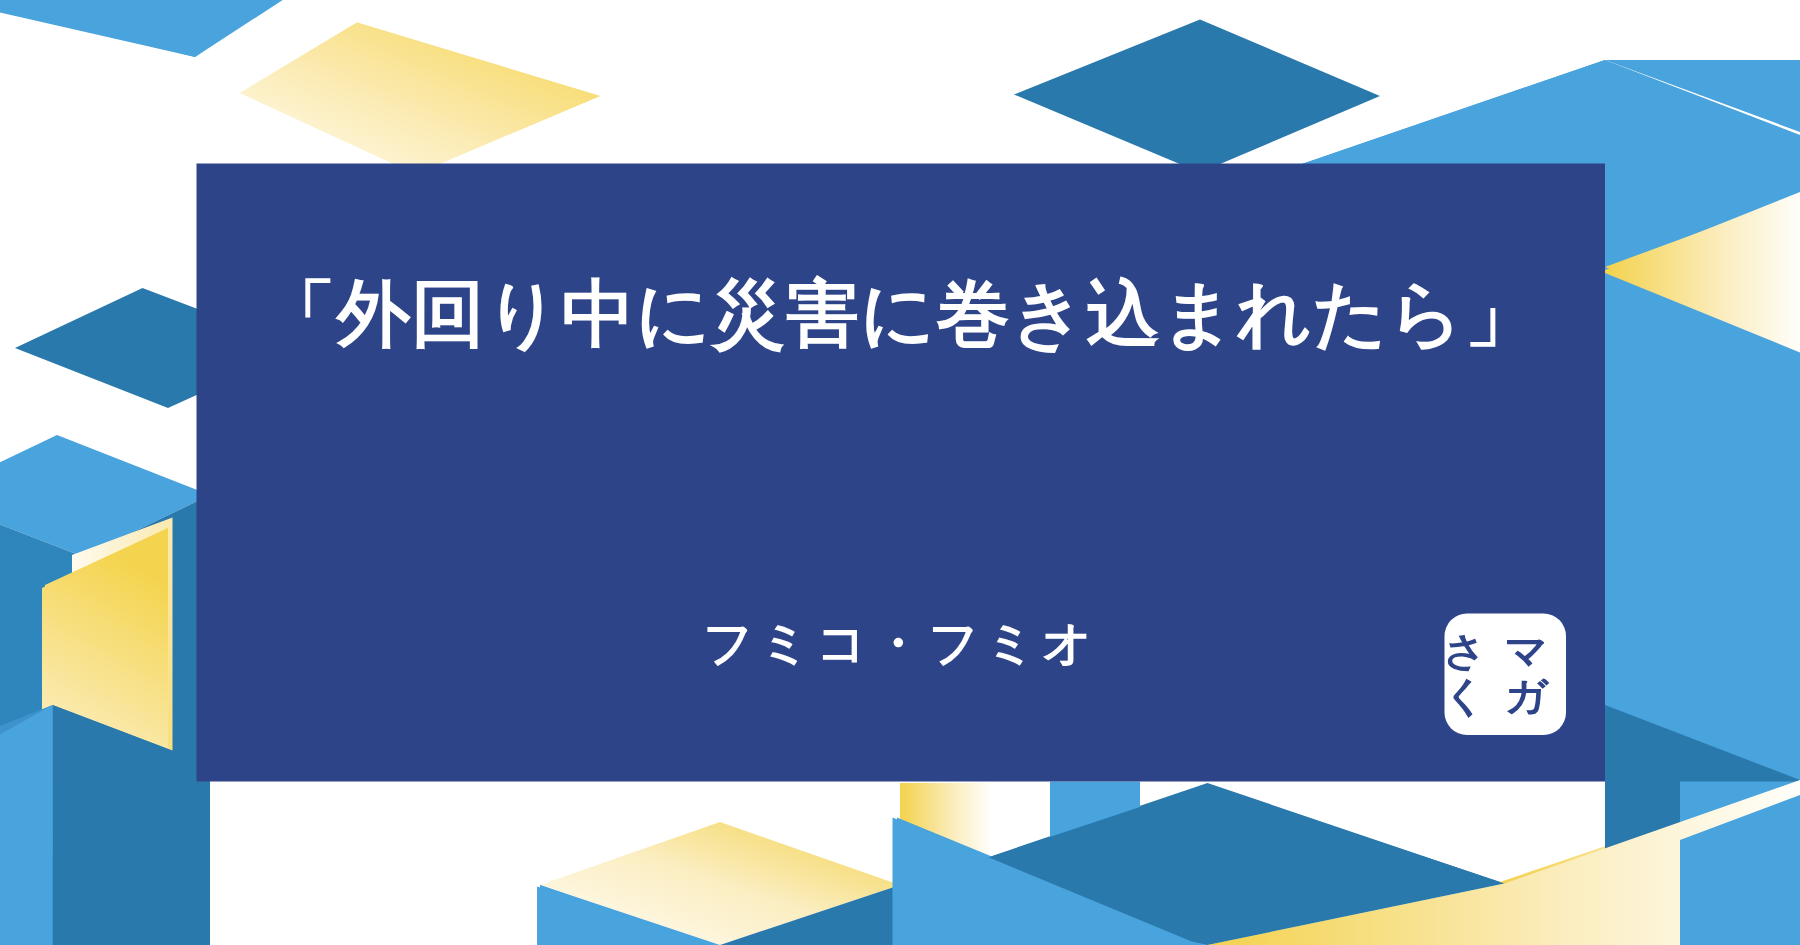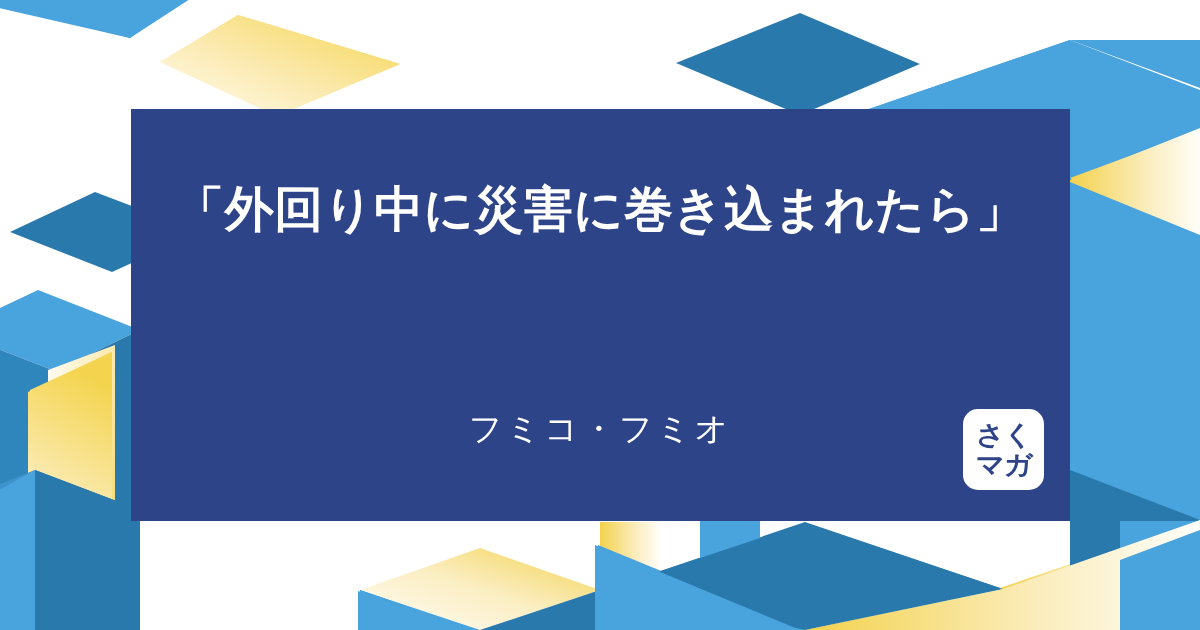--- a/index.html
+++ b/index.html
@@ -54,33 +54,32 @@
   }
   #author {
     position: absolute;
     left: 0;
     top: 298px;
     width: 939px;
     text-align: center;
     color: #ffffff;
     font-size: 33px;
     letter-spacing: 4px;
-    font-weight: 400;
+    font-weight: 700;
     font-family: "DejaVu Sans", "Liberation Sans", sans-serif;
   }
   #logo {
     position: absolute;
     left: 832px;
     top: 300px;
     width: 81px;
     height: 81px;
     background: #ffffff;
     border-radius: 15px;
     display: flex;
-    flex-direction: column;
     align-items: center;
     justify-content: center;
     overflow: hidden;
   }
   .logo-line {
     color: #2e4489;
     font-weight: 900;
     font-size: 27px;
     line-height: 30px;
     letter-spacing: -1px;

